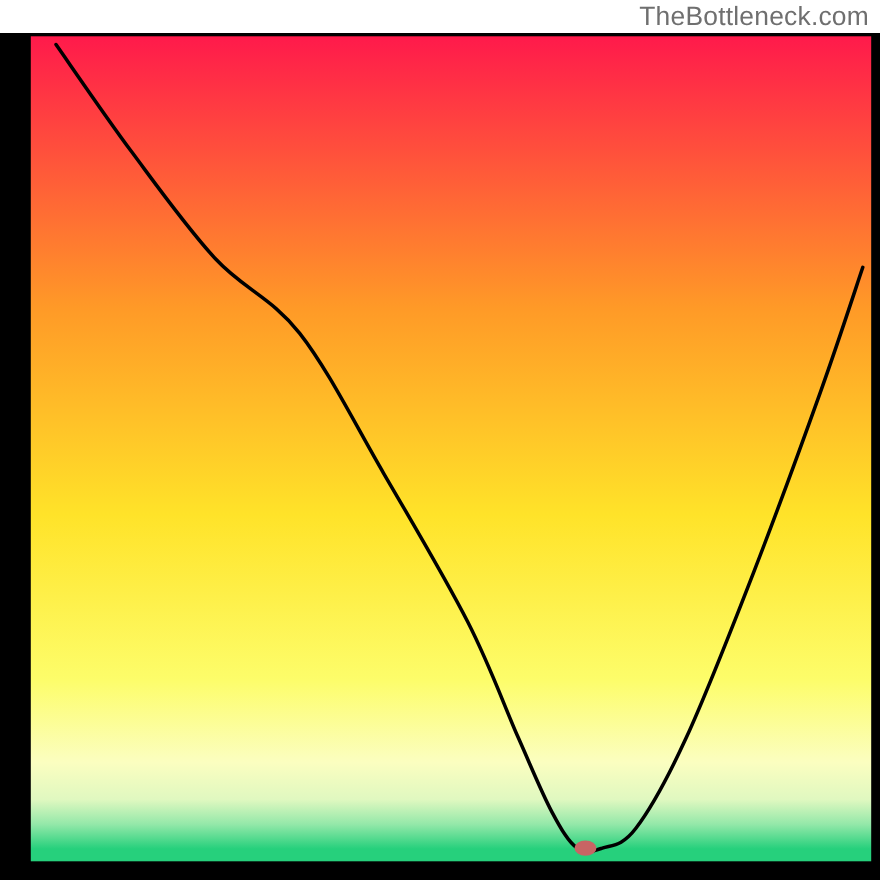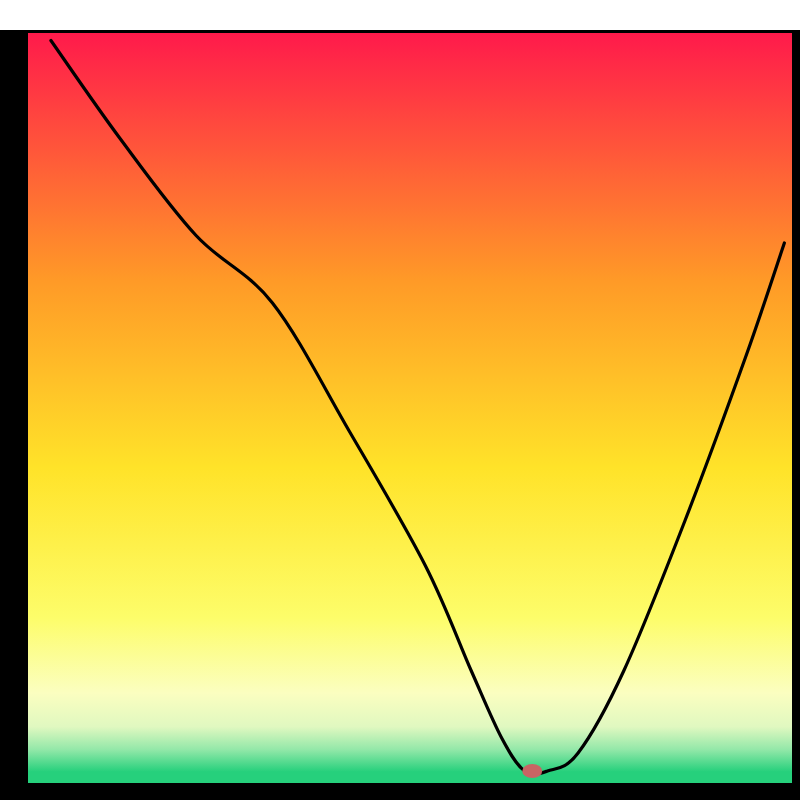--- a/index.html
+++ b/index.html
@@ -50,13 +50,14 @@
 
     <rect x="0" y="30" width="800" height="770" fill="#000000"></rect>
 
     <rect x="28" y="33" width="764" height="750" fill="url(#bg-grad)"></rect>
 
     <path id="curve" fill="none" stroke="#000000" stroke-width="3.2" stroke-linejoin="round" stroke-linecap="round" d="M 50.92 40.50000000000001 C 62.38 56.75000000000001, 95.48666666666665 105.5, 119.67999999999999 138 C 143.87333333333333 170.5, 170.61333333333334 208, 196.08 235.5 C 221.54666666666668 263, 247.01333333333335 270.5, 272.48 303 C 297.94666666666666 335.5, 323.4133333333333 386.75, 348.88 430.5 C 374.3466666666667 474.25, 404.9066666666667 525.5, 425.28000000000003 565.5 C 445.65333333333336 605.5, 458.3866666666666 641.75, 471.11999999999995 670.5 C 483.8533333333333 699.25, 492.76666666666665 721.25, 501.68 738 C 510.59333333333336 754.75, 516.96 765.5, 524.6 771 C 532.24 776.5, 538.6066666666667 774, 547.52 771 C 556.4333333333333 768, 565.3466666666666 769.75, 578.0799999999999 753 C 590.8133333333333 736.25, 606.0933333333334 709.25, 623.9200000000001 670.5 C 641.7466666666668 631.75, 664.6666666666666 573, 685.04 520.5 C 705.4133333333333 468, 729.6066666666666 401.75000000000006, 746.16 355.50000000000006 C 762.7133333333334 309.25000000000006, 777.9933333333333 261.75000000000006, 784.36 243.00000000000003"></path>
 
     <ellipse id="marker" fill="#c86464" cx="532.24" cy="771" rx="10" ry="7"></ellipse>
   </svg>
 
+  <div class="watermark">TheBottleneck.com</div>
 </div>
 
 </body></html>

